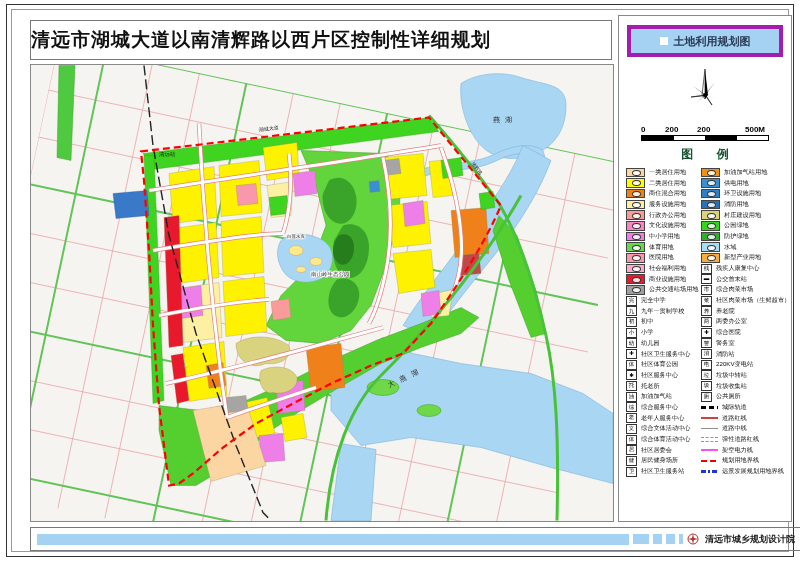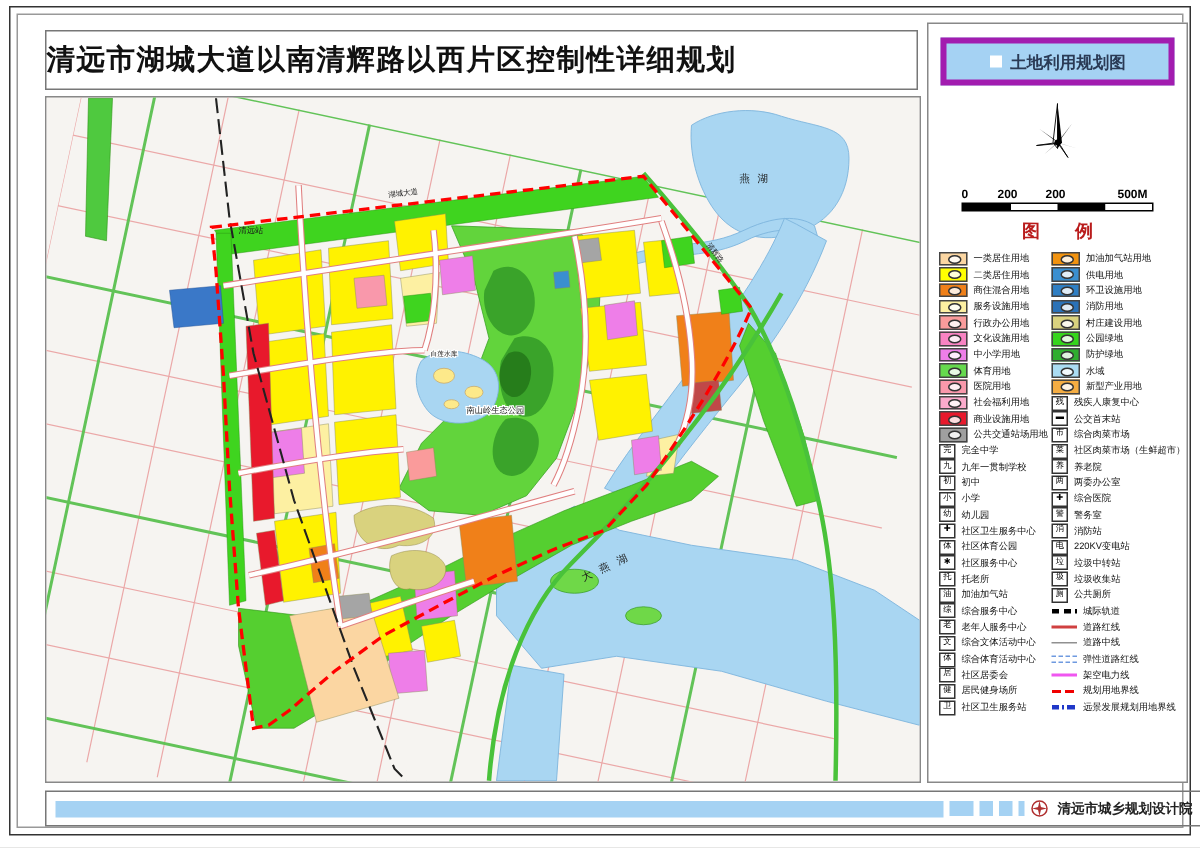--- a/index.html
+++ b/index.html
@@ -18,21 +18,21 @@
   .panel-header{margin:9px 8px 0 8px;height:24px;background:#a5d2f3;border:4px solid #a21caf;
                 display:flex;align-items:center;justify-content:center;gap:6px;}
   .panel-header .sq{width:8px;height:8px;background:#fff;display:inline-block;}
   .panel-header span.txt{font-size:11px;font-weight:bold;color:#2a3a55;}
   .compass{display:block;margin:4px auto 0 auto;}
   .scalebar{width:128px;margin:2px auto 0 auto;}
   .scale-labels{display:flex;font-size:8px;font-weight:bold;color:#000;position:relative;height:10px;}
   .scale-labels span{position:absolute;}
   .scale-segs{display:flex;height:4px;border:1px solid #000;}
   .scale-segs div{height:100%;}
-  .legend-title{text-align:center;font-size:12px;font-weight:bold;color:#b91c1c;letter-spacing:10px;margin:5px 0 4px 10px;}
+  .legend-title{text-align:center;font-size:12px;font-weight:bold;color:#14532d;letter-spacing:10px;margin:5px 0 4px 10px;}
   .legend-cols{display:flex;padding:0 4px 0 7px;}
   .lg-col{display:flex;flex-direction:column;}
   .lg-col.left{width:78px;}
   .lg-col.right{width:86px;}
   .lg-row{display:flex;align-items:center;height:10.7px;white-space:nowrap;}
   .lg-swatch{width:17px;height:7.5px;border:0.5px solid #444;position:relative;flex:0 0 auto;}
   .lg-swatch i{position:absolute;left:4.5px;top:1.2px;width:7px;height:4px;border:0.5px solid #333;
                border-radius:50%;background:rgba(255,255,255,.85);}
   .lg-iconbox{width:9px;height:8px;border:0.6px solid #333;background:#fff;flex:0 0 auto;
               display:flex;align-items:center;justify-content:center;font-size:5.5px;line-height:1;color:#000;margin-right:0;}

